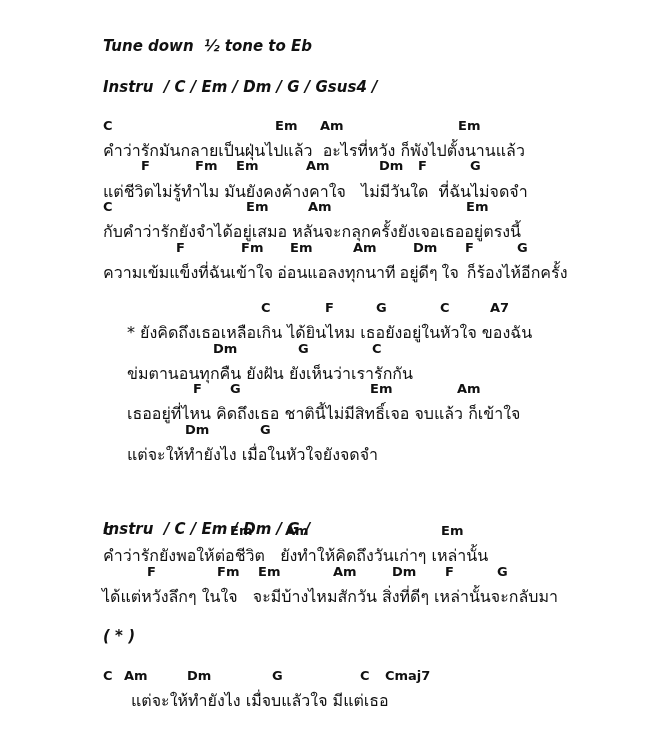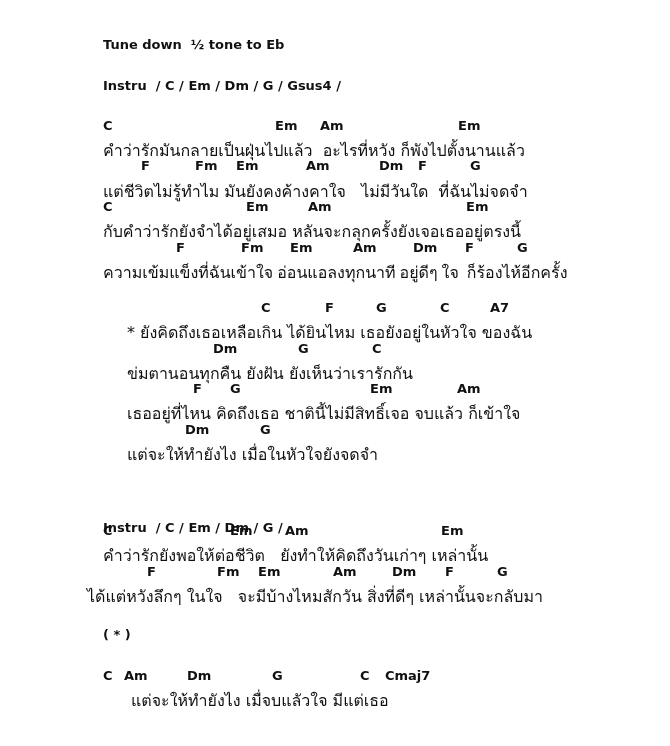--- a/index.html
+++ b/index.html
@@ -2,21 +2,21 @@
 <html><head>
 <meta charset="utf-8">
 <style>
   html, body { margin: 0; padding: 0; background: #ffffff; }
   body {
     width: 670px; height: 746px; position: relative; overflow: hidden;
     font-family: "DejaVu Sans", "Liberation Sans", sans-serif;
     color: #111111;
   }
   .line { position: absolute; left: 0; white-space: pre; }
-  .heading { font-weight: bold; font-size: 13px; left: 103px; }
+  .heading { font-weight: bold; font-size: 15px; left: 103px; font-style: italic; }
   .chord-row { position: absolute; left: 0; height: 16px; width: 670px; }
   .chord { position: absolute; font-weight: bold; font-size: 13px; top: 0; white-space: pre; }
   .lyric { font-size: 16px; }
 </style>
 </head>
 <body>
 
 <div id="sheet">
   <div class="line heading" style="top:37px;">Tune down  ½ tone to Eb</div>
   <div class="line heading" style="top:78px;">Instru  / C / Em / Dm / G / Gsus4 /</div>
@@ -94,21 +94,21 @@
   <div class="line lyric" style="top:543px;left:103px;">คำว่ารักยังพอให้ต่อชีวิต   ยังทำให้คิดถึงวันเก่าๆ เหล่านั้น</div>
   <div class="chord-row" style="top:564px;">
       <span class="chord" style="left: 147px;">F</span>
       <span class="chord" style="left: 217px;">Fm</span>
       <span class="chord" style="left: 258px;">Em</span>
       <span class="chord" style="left: 333px;">Am</span>
       <span class="chord" style="left: 392px;">Dm</span>
       <span class="chord" style="left: 445px;">F</span>
       <span class="chord" style="left: 497px;">G</span>
     </div>
-  <div class="line lyric" style="top:584px;left:87px;">ได้แต่หวังลึกๆ ในใจ   จะมีบ้างไหมสักวัน สิ่งที่ดีๆ เหล่านั้นจะกลับมา</div>
+  <div class="line lyric" style="top:584px;left:102px;">ได้แต่หวังลึกๆ ในใจ   จะมีบ้างไหมสักวัน สิ่งที่ดีๆ เหล่านั้นจะกลับมา</div>
 
   <div class="line heading" style="top:627px;">( * )</div>
 
   <div class="chord-row" style="top:668px;">
       <span class="chord" style="left: 103px;">C</span>
       <span class="chord" style="left: 124px;">Am</span>
       <span class="chord" style="left: 187px;">Dm</span>
       <span class="chord" style="left: 272px;">G</span>
       <span class="chord" style="left: 360px;">C</span>
       <span class="chord" style="left: 385px;">Cmaj7</span>

